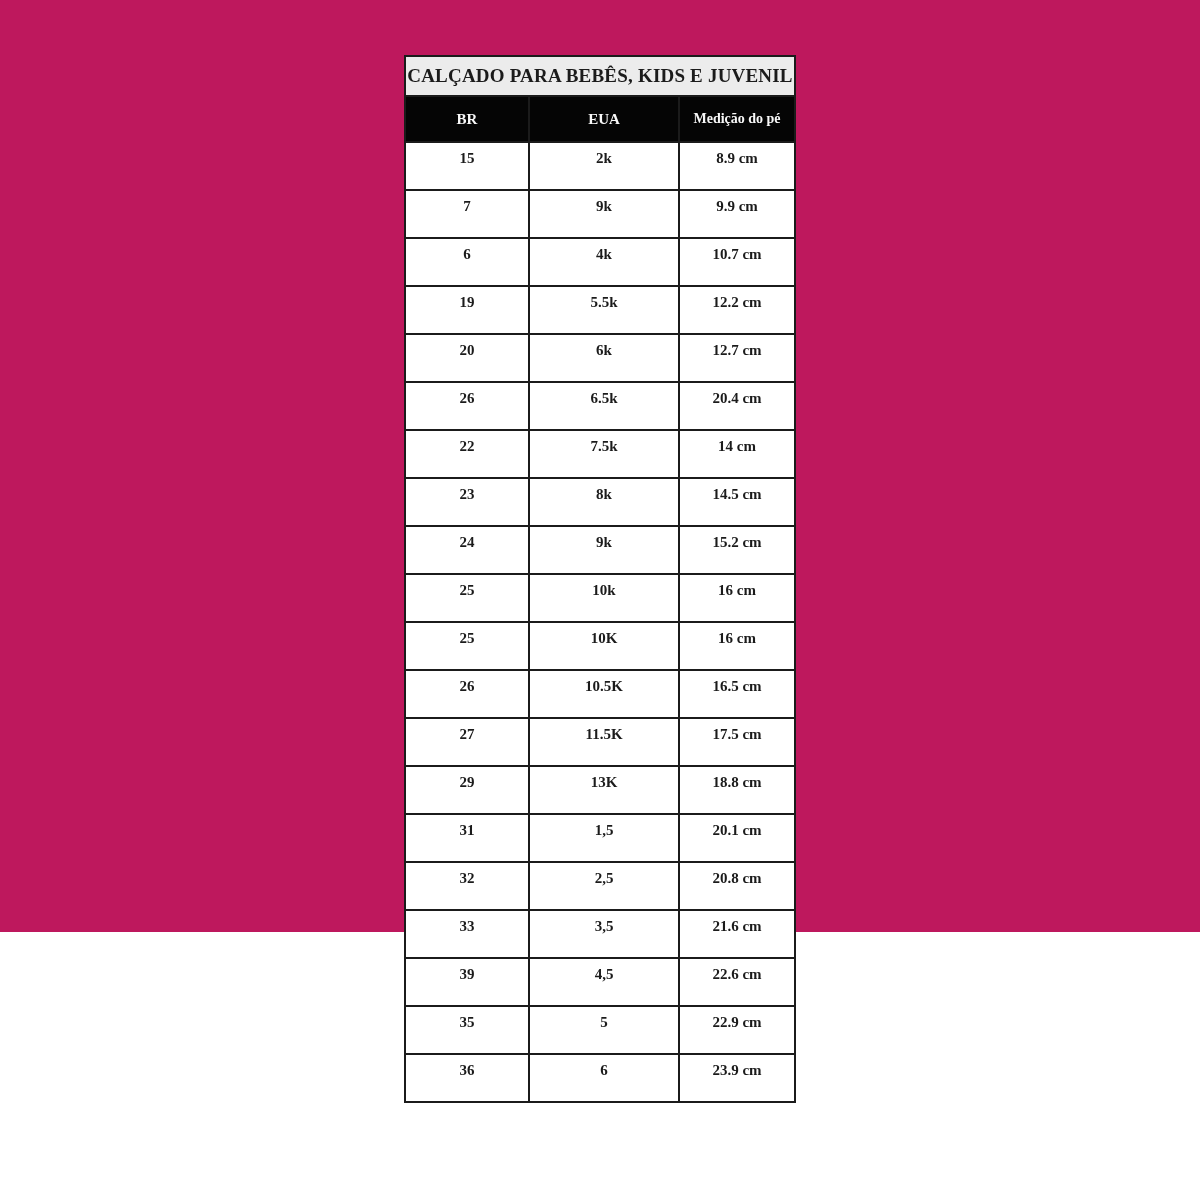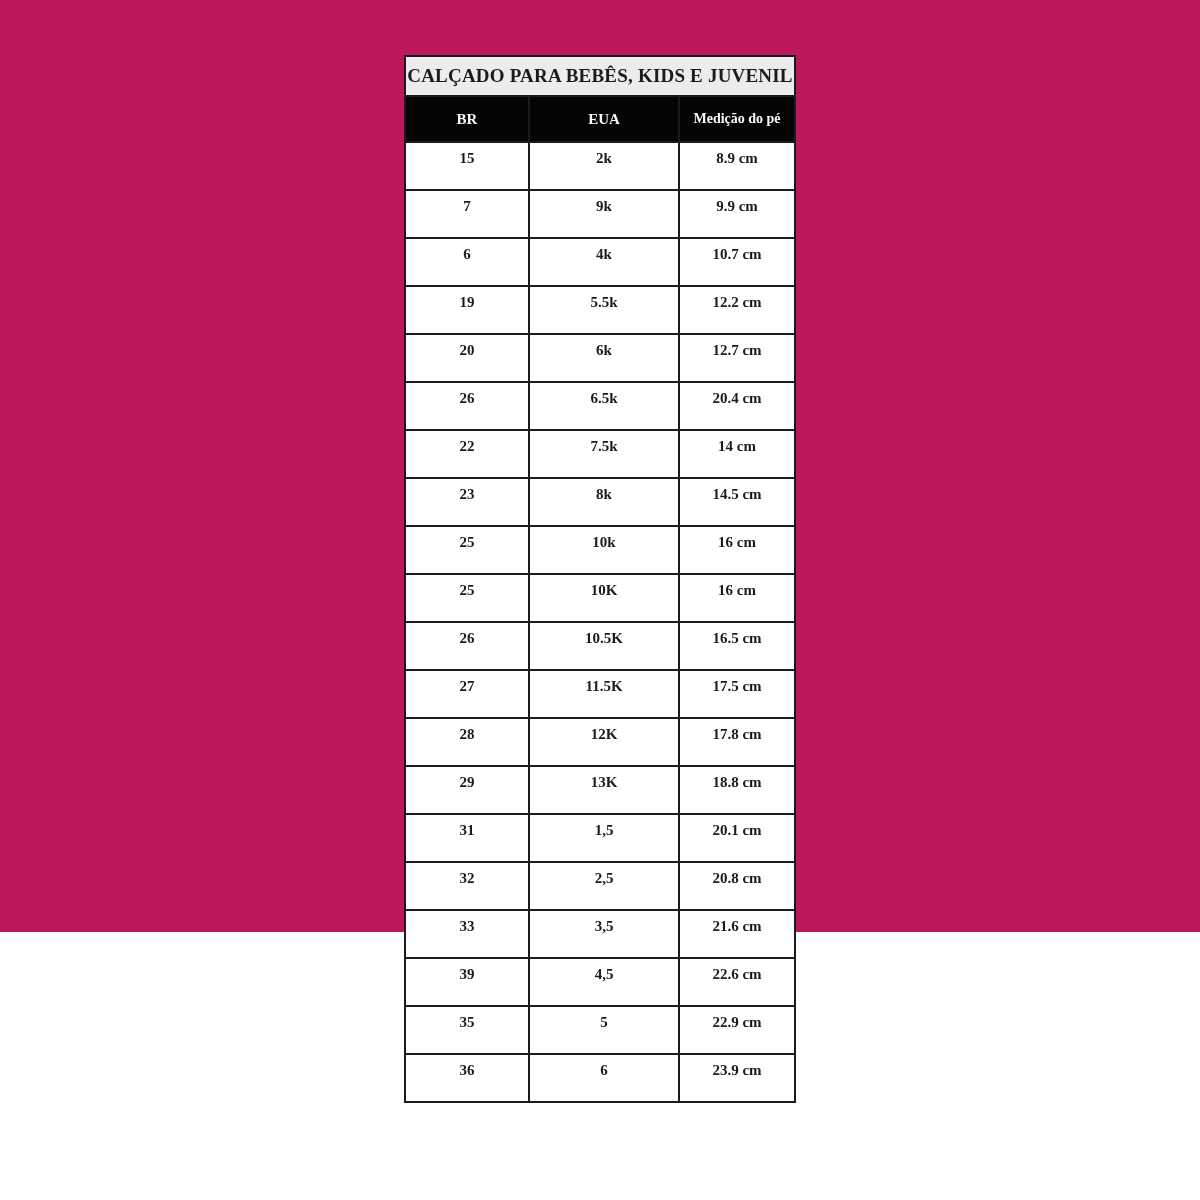--- a/index.html
+++ b/index.html
@@ -121,43 +121,43 @@
             <td>22</td>
             <td>7.5k</td>
             <td>14 cm</td>
           </tr>
           <tr class="data-row">
             <td>23</td>
             <td>8k</td>
             <td>14.5 cm</td>
           </tr>
           <tr class="data-row">
+            <td>24</td>
+            <td>9k</td>
+            <td>15.2 cm</td>
+          </tr>
+          <tr class="data-row">
             <td>25</td>
             <td>10k</td>
             <td>16 cm</td>
           </tr>
           <tr class="data-row">
             <td>25</td>
             <td>10K</td>
             <td>16 cm</td>
           </tr>
           <tr class="data-row">
             <td>26</td>
             <td>10.5K</td>
             <td>16.5 cm</td>
           </tr>
           <tr class="data-row">
             <td>27</td>
             <td>11.5K</td>
             <td>17.5 cm</td>
-          </tr>
-          <tr class="data-row">
-            <td>28</td>
-            <td>12K</td>
-            <td>17.8 cm</td>
           </tr>
           <tr class="data-row">
             <td>29</td>
             <td>13K</td>
             <td>18.8 cm</td>
           </tr>
           <tr class="data-row">
             <td>31</td>
             <td>1,5</td>
             <td>20.1 cm</td>

